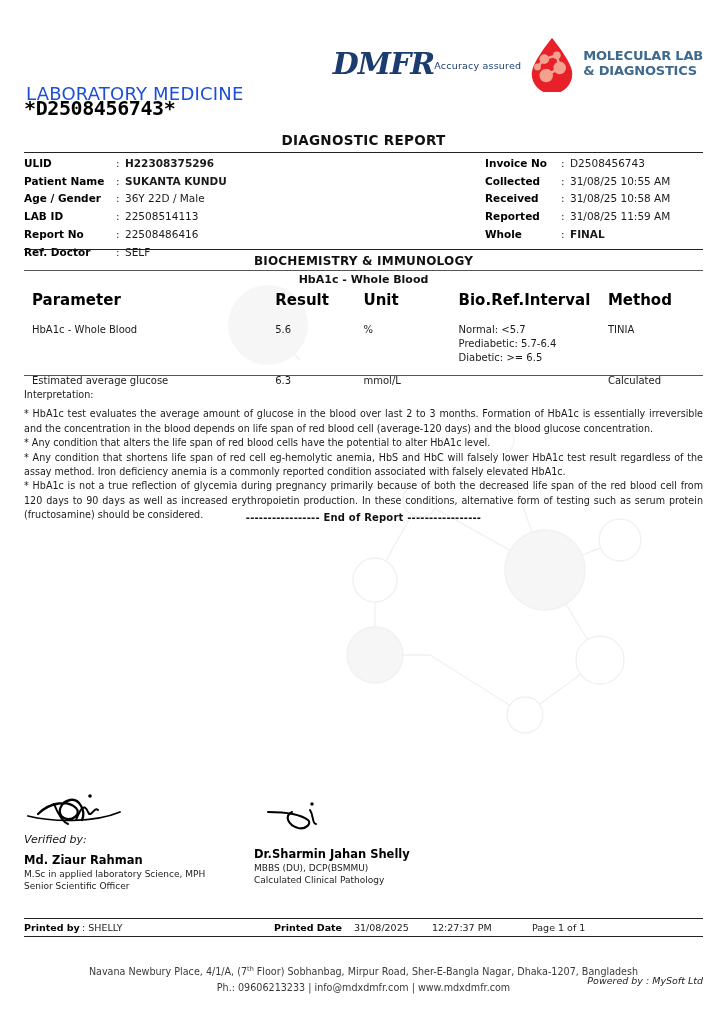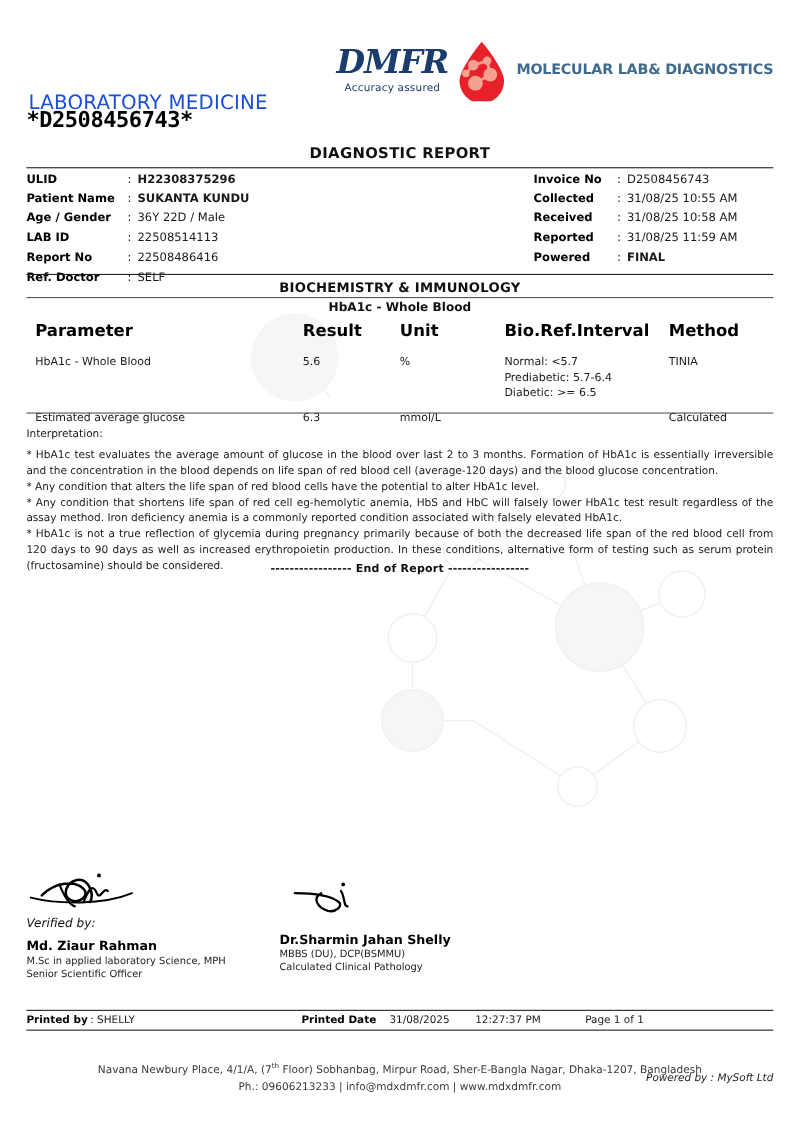--- a/index.html
+++ b/index.html
@@ -54,21 +54,21 @@
 
   .logo-block {
     position: absolute;
     right: 24px; top: 36px;
     display: flex;
     align-items: center;
     gap: 4px;
   }
   .logo-dmfr {
     display: flex;
-    flex-direction: column;
+    flex-direction: row;
     align-items: center;
     padding-right: 2px;
   }
   .logo-dmfr .word {
     font-family: "DejaVu Serif", "Liberation Serif", serif;
     font-style: italic;
     font-weight: bold;
     font-size: 30px;
     letter-spacing: -1px;
     color: #1b3c6e;
@@ -77,21 +77,21 @@
   .logo-dmfr .tagline {
     font-family: "DejaVu Sans", "Liberation Sans", sans-serif;
     font-size: 9.5px;
     color: #1b3c6e;
     letter-spacing: .2px;
     margin-top: 3px;
   }
   .logo-drop { width: 50px; height: 56px; flex: none; }
   .logo-right {
     display: flex;
-    flex-direction: row;
+    flex-direction: column;
     justify-content: center;
     line-height: 1.12;
     padding-left: 2px;
   }
   .logo-right span {
     font-size: 13px;
     font-weight: bold;
     color: #3f6a8e;
     letter-spacing: -0.2px;
   }
@@ -398,21 +398,21 @@
           <span class="k">Received</span>
           <span class="sep">:</span>
           <span class="v">31/08/25 10:58 AM</span>
         </div>
       <div class="info-row">
           <span class="k">Reported</span>
           <span class="sep">:</span>
           <span class="v">31/08/25 11:59 AM</span>
         </div>
       <div class="info-row">
-          <span class="k">Powered</span>
+          <span class="k">Whole</span>
           <span class="sep">:</span>
           <span class="v bold">FINAL</span>
         </div>
     </div>
   </div>
 
   <hr class="rule" style="top:249px;">
 
   <div class="section-head">BIOCHEMISTRY &amp; IMMUNOLOGY</div>
   <hr class="rule thin" style="top:270px;">

